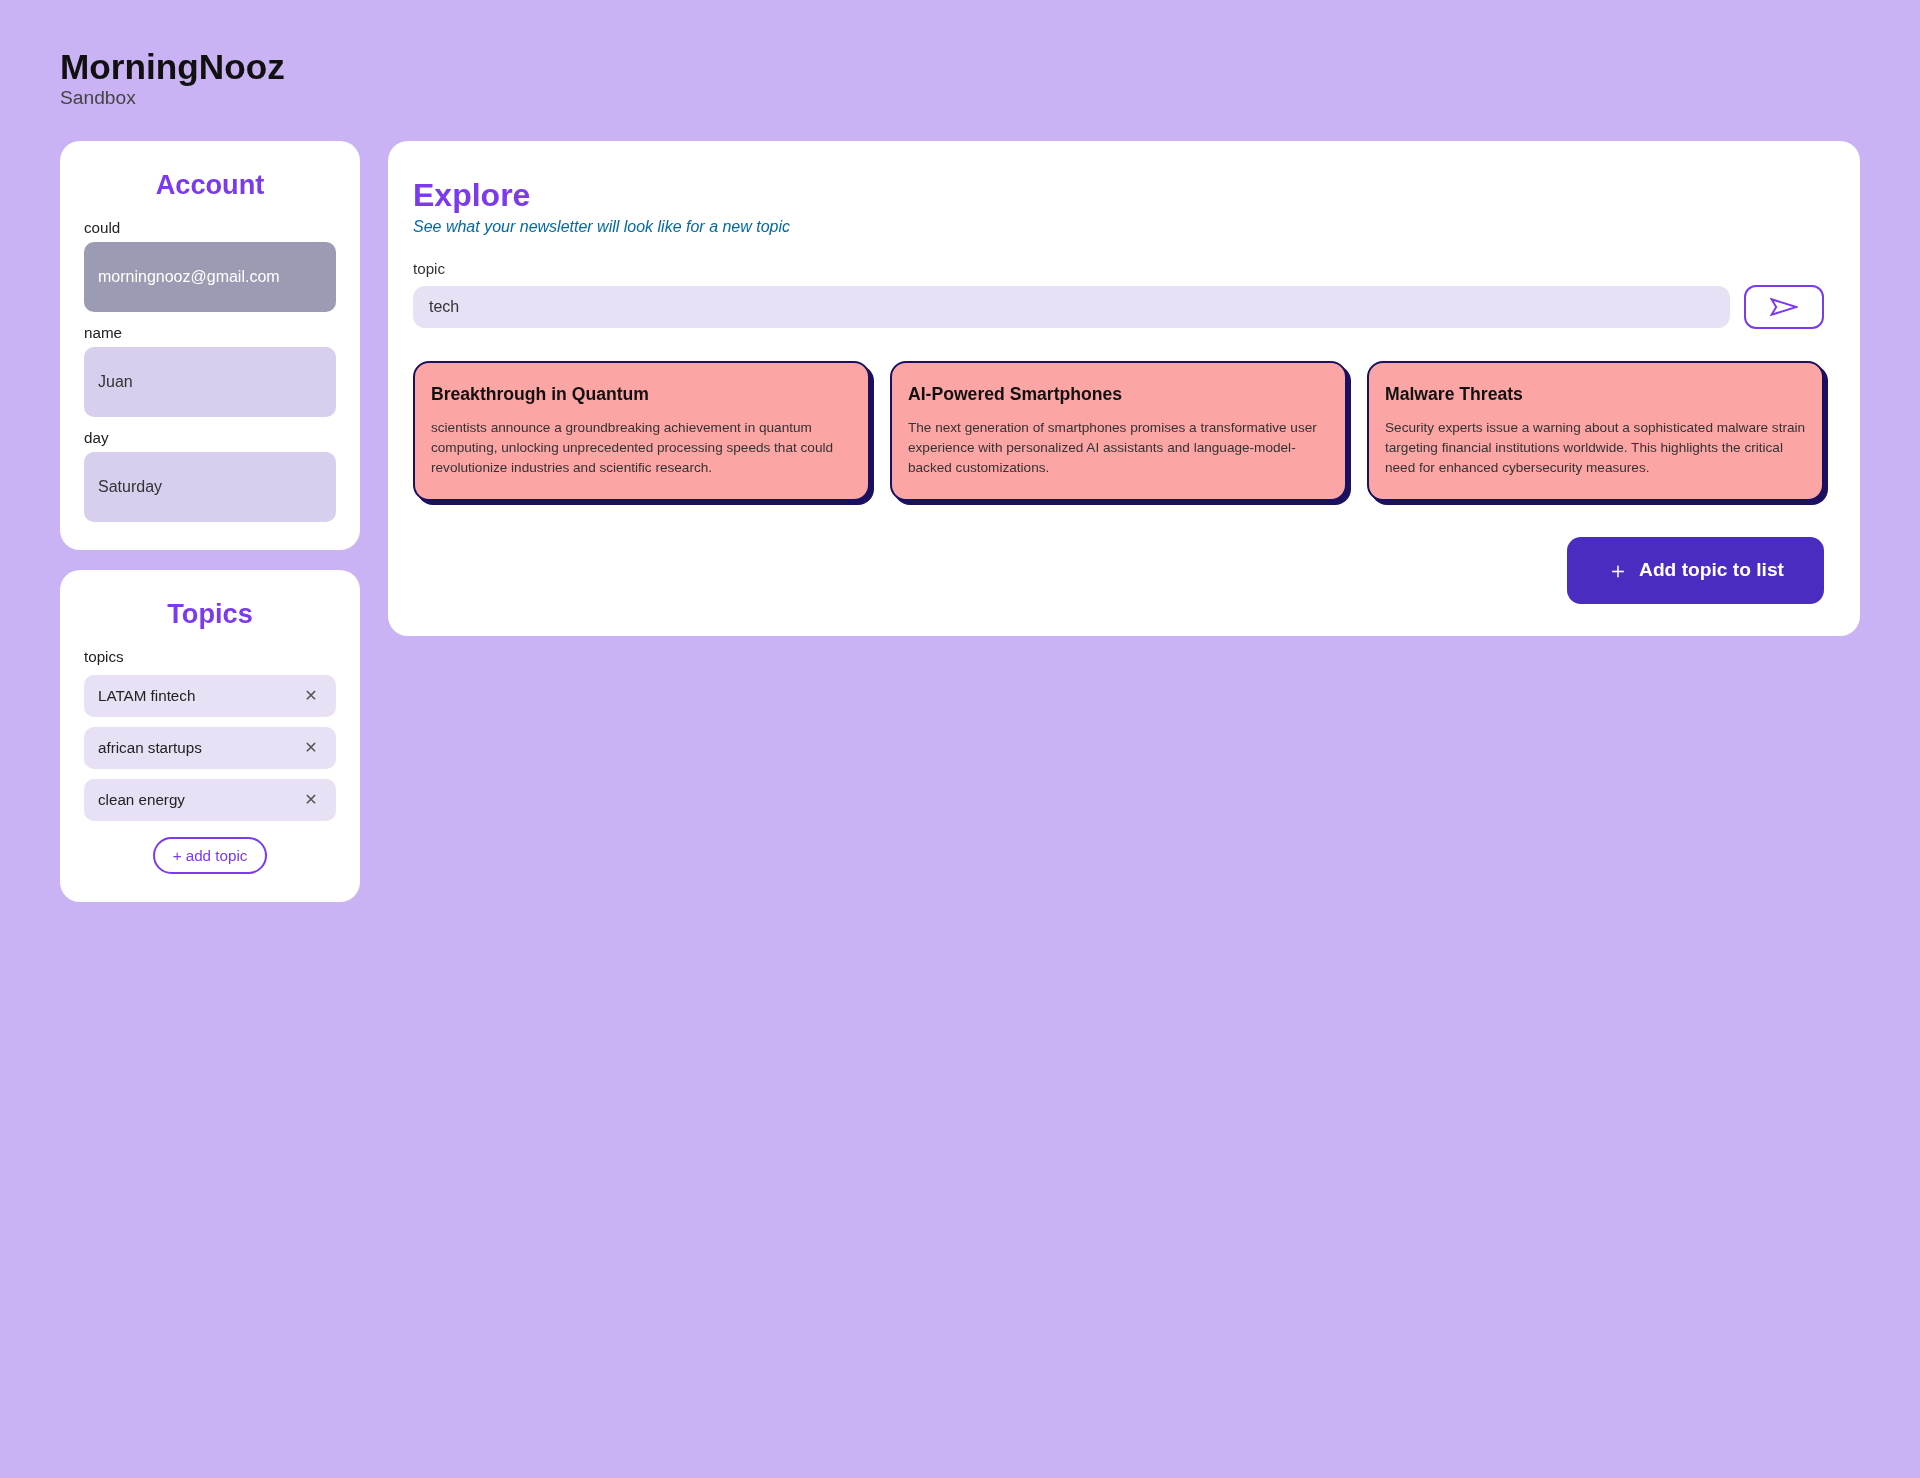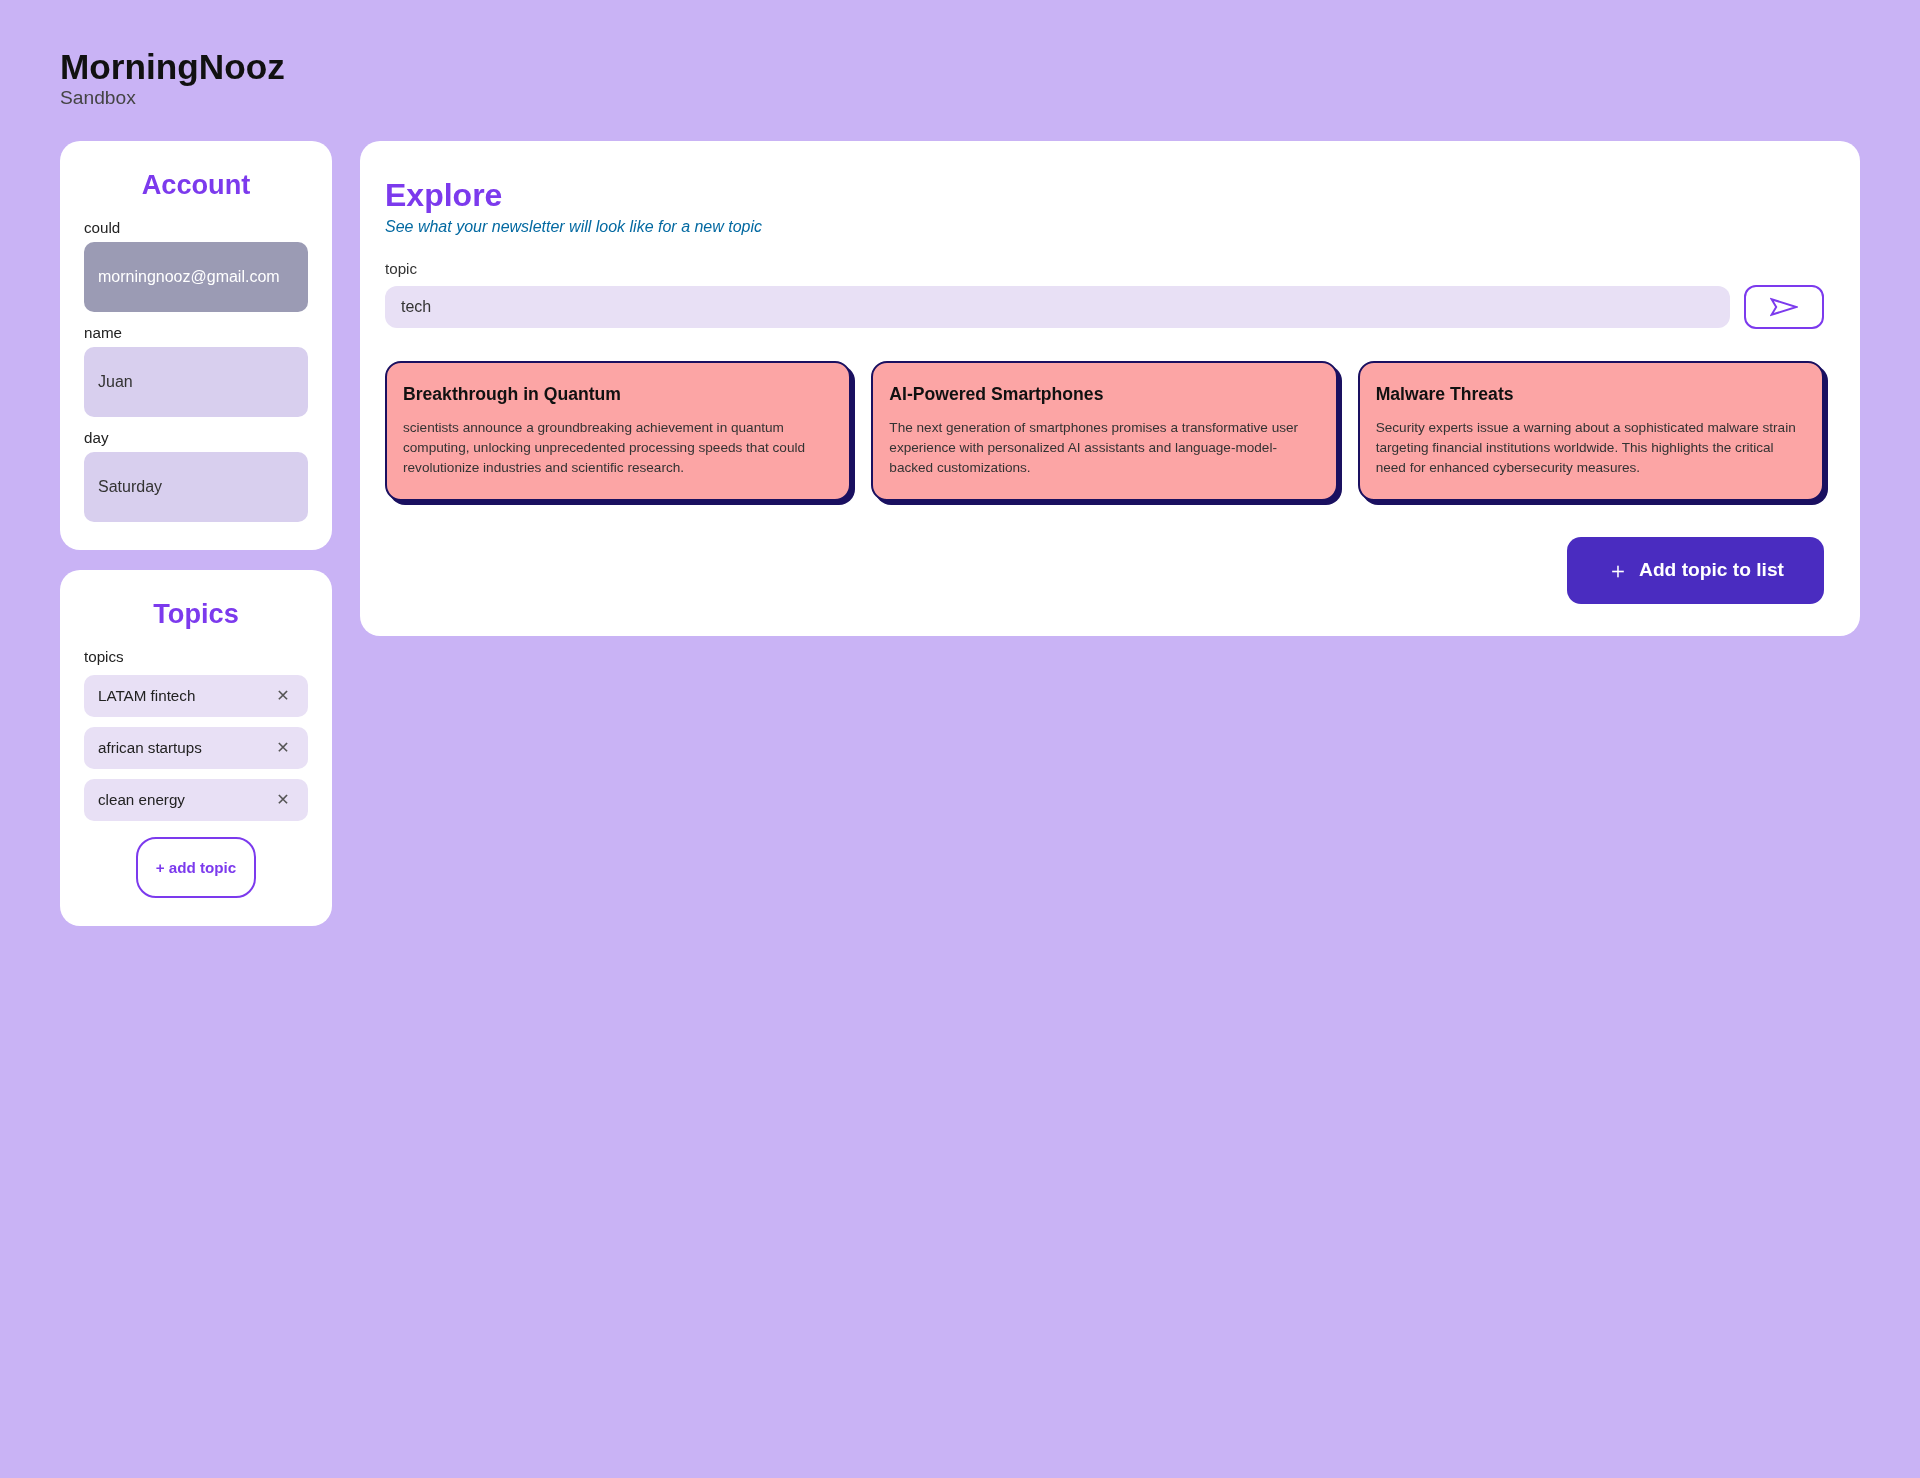--- a/index.html
+++ b/index.html
@@ -25,21 +25,21 @@
     }
     .main-layout {
       display: flex;
       gap: 28px;
       align-items: flex-start;
     }
     .left-column {
       display: flex;
       flex-direction: column;
       gap: 20px;
-      width: 272px;
+      width: 300px;
       flex-shrink: 0;
     }
     .card {
       background: #fff;
       border-radius: 20px;
       padding: 28px 24px;
     }
     .card-title {
       text-align: center;
       font-size: 1.7rem;
@@ -100,26 +100,26 @@
       display: flex;
       align-items: center;
       justify-content: center;
       width: 22px;
       height: 22px;
     }
     .add-topic-btn {
       display: inline-block;
       border: 2px solid #7c3aed;
       border-radius: 20px;
-      padding: 20px 18px;
+      padding: 8px 18px;
       color: #7c3aed;
       font-size: 0.95rem;
       background: none;
       cursor: pointer;
-      font-weight: 700;
+      font-weight: 400;
     }
     .add-topic-wrapper {
       display: flex;
       justify-content: center;
     }
     .topics-label {
       font-size: 0.95rem;
       color: #222;
       margin-bottom: 10px;
     }

